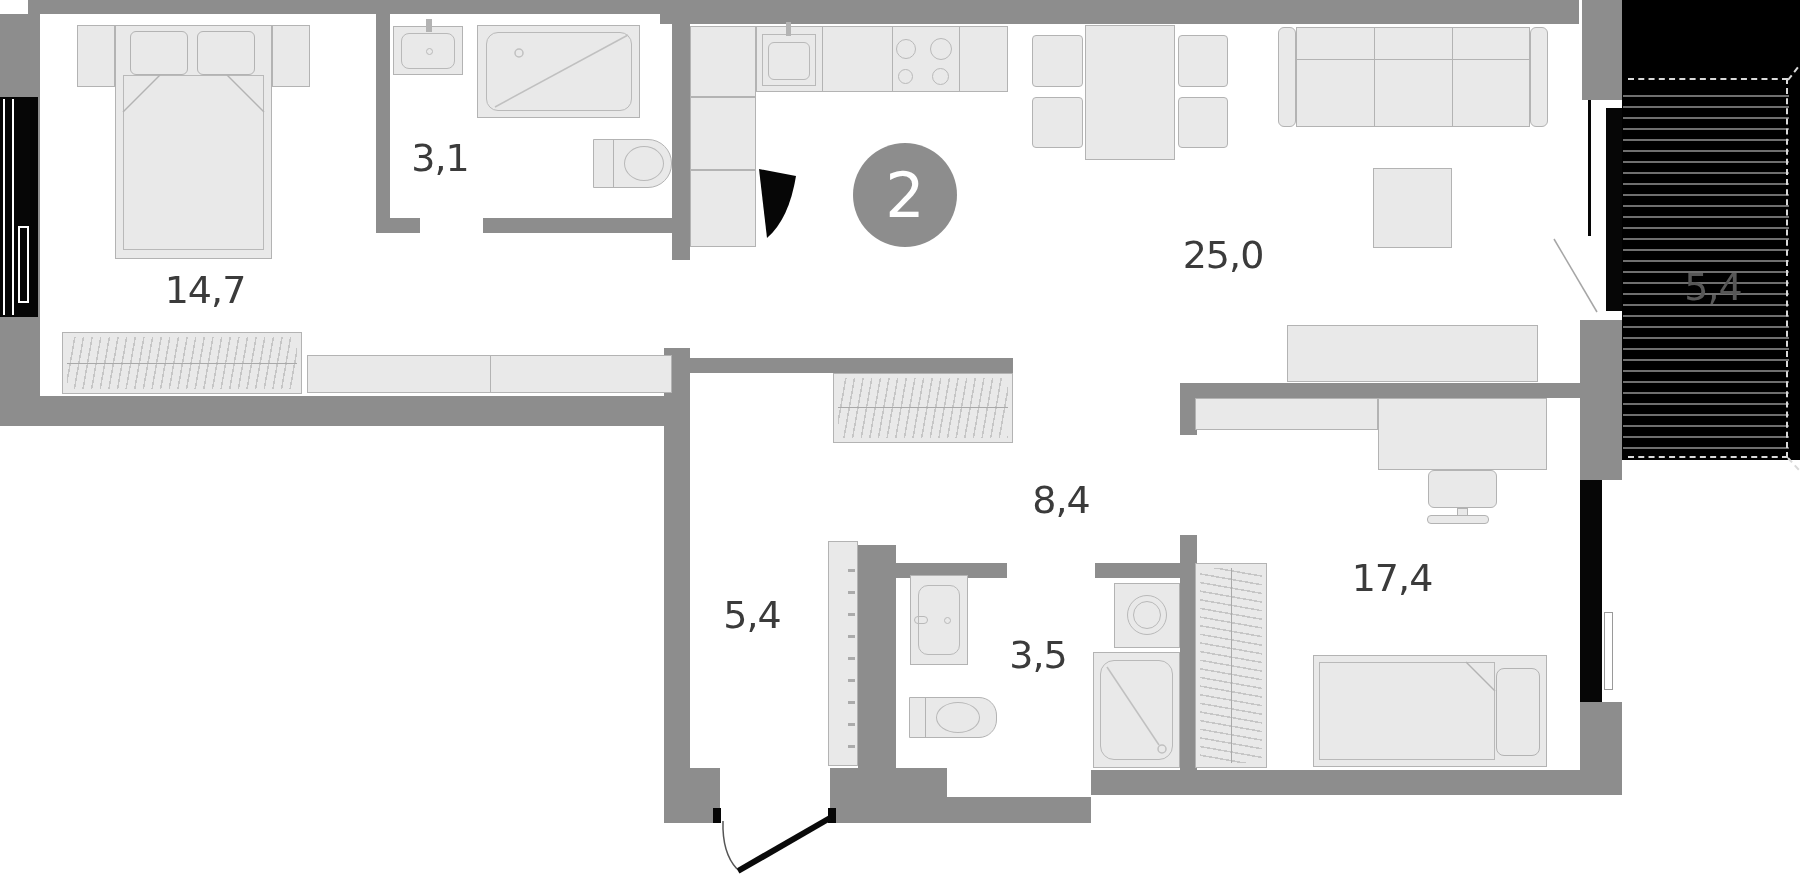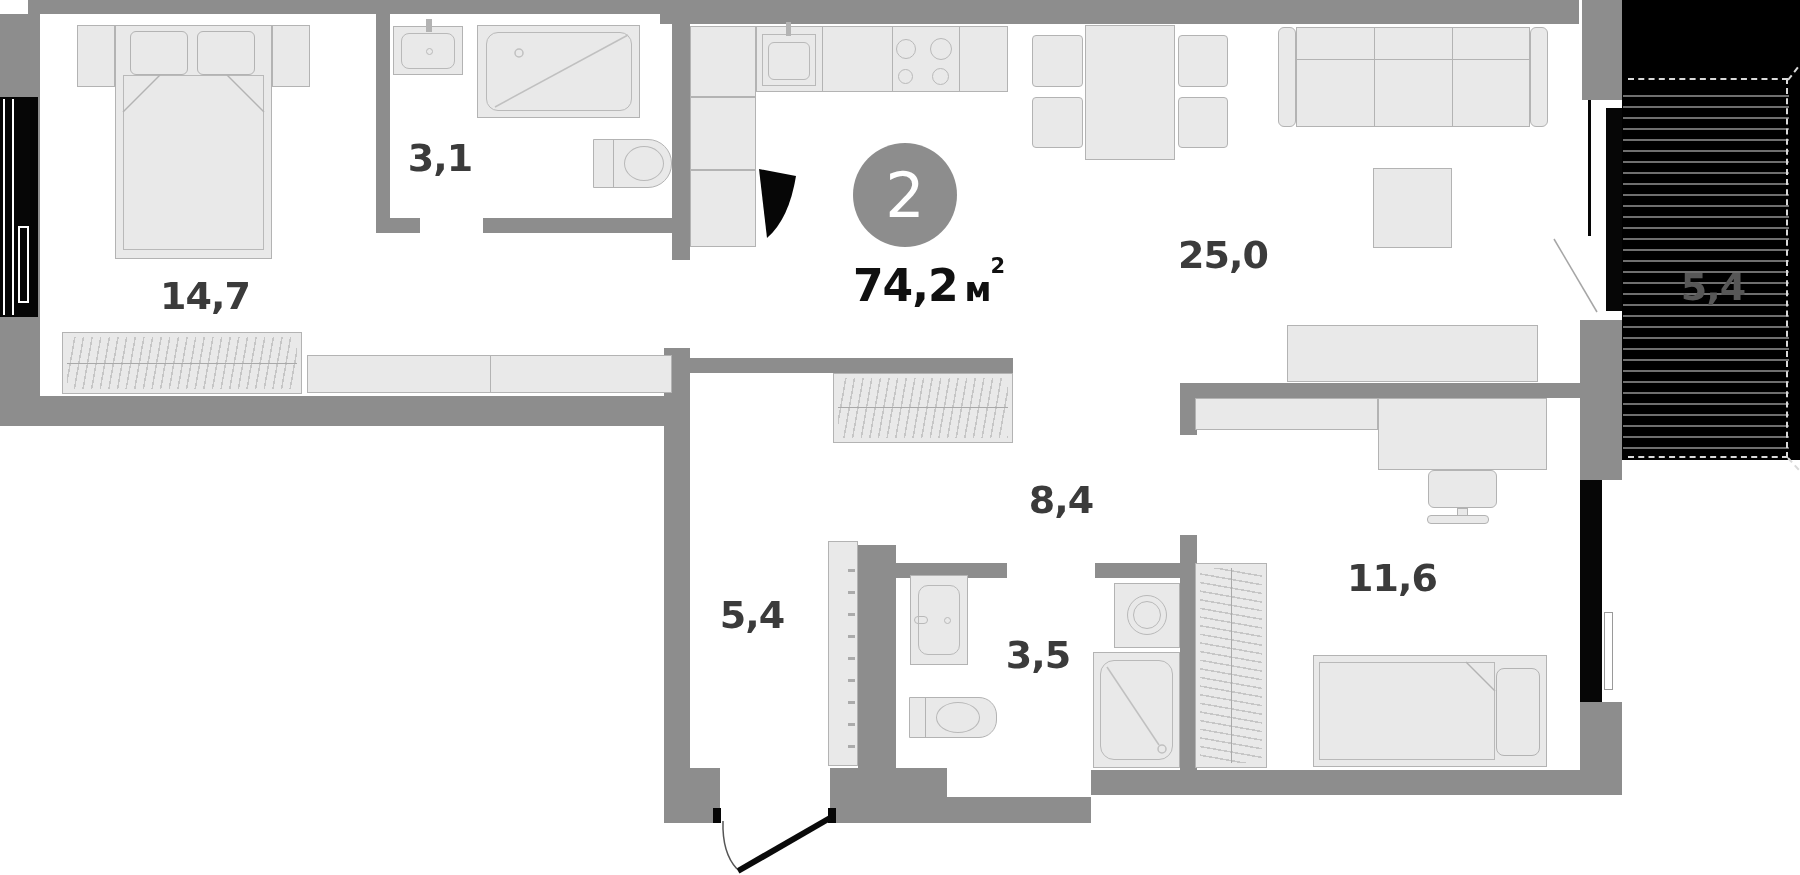--- a/index.html
+++ b/index.html
@@ -6,21 +6,21 @@
   .plan{position:relative;width:1800px;height:875px;background:#ffffff;overflow:hidden;
         font-family:"DejaVu Sans","Liberation Sans",sans-serif}
   .w{position:absolute;background:#8d8d8d}
   .f{position:absolute;background:#e9e9e9;border:1px solid #b3b3b3;box-sizing:border-box}
   .fn{position:absolute;border:1px solid #b9b9b9;box-sizing:border-box;background:transparent}
   .ln{position:absolute;background:#b3b3b3}
   .blk{position:absolute;background:#060606}
   .circ{border-radius:50%}
   .r4{border-radius:4px}.r6{border-radius:6px}.r8{border-radius:8px}.r10{border-radius:10px}
   .r12{border-radius:12px}.r14{border-radius:14px}
-  .lbl{position:absolute;transform:translate(-50%,-50%);font-size:38px;font-weight:700;
+  .lbl{position:absolute;transform:translate(-50%,-50%);font-size:38px;font-weight:400;
        color:#3b3b3b;white-space:nowrap;letter-spacing:-1px}
   .lbl-balcony{color:#575757}
   .stripesH{position:absolute;top:4px;left:4px;right:4px;bottom:4px;
        background:repeating-linear-gradient(100deg,transparent 0 7px,#c6c6c6 7px 8.5px)}
   .stripesV{position:absolute;top:4px;left:4px;right:4px;bottom:4px;
        background:repeating-linear-gradient(10deg,transparent 0 7px,#c6c6c6 7px 8.5px)}
   .ticks{position:absolute;top:8px;right:2px;width:7px;bottom:8px;
        background:repeating-linear-gradient(180deg,transparent 0 19px,#ababab 19px 22px)}
   .badge{position:absolute;left:853px;top:143px;width:104px;height:104px;border-radius:50%;
        background:#8d8d8d;color:#fff;display:flex;align-items:center;justify-content:center;
@@ -183,27 +183,26 @@
 
     <path d="M830,818 L738,871" stroke="#0a0a0a" stroke-width="6" fill="none"></path>
     <path d="M723,821 Q722,853 737,869" stroke="#555" stroke-width="1.5" fill="none"></path>
 
     <path d="M1554,239 L1597,312" stroke="#a6a6a6" stroke-width="1.5" fill="none"></path>
 
     <path d="M1788,80 L1799,66" stroke="#d9d9d9" stroke-width="2" stroke-dasharray="6 4" fill="none"></path>
     <path d="M1788,458 L1799,470" stroke="#d9d9d9" stroke-width="2" stroke-dasharray="6 4" fill="none"></path>
   </svg>
 
-  <div class="lbl" style="left:205px;top:296px">14,7</div>
+  <div class="lbl" style="left:205px;top:290px">14,7</div>
   <div class="lbl" style="left:440px;top:158px">3,1</div>
   <div class="lbl" style="left:1223px;top:255px">25,0</div>
   <div class="lbl" style="left:752px;top:615px">5,4</div>
   <div class="lbl" style="left:1061px;top:500px">8,4</div>
   <div class="lbl" style="left:1038px;top:655px">3,5</div>
-  <div class="lbl" style="left:1392px;top:578px">11,6</div>
+  <div class="lbl" style="left:1392px;top:578px">17,4</div>
   <div class="lbl lbl-balcony" style="left:1713px;top:287px">5,4</div>
 
   <div class="badge">
     <span>2</span>
   </div>
-  <div class="area"><span>74,2</span><span class="unit">м</span><sup>2</sup></div>
 
 </div>
 
 </body></html>

